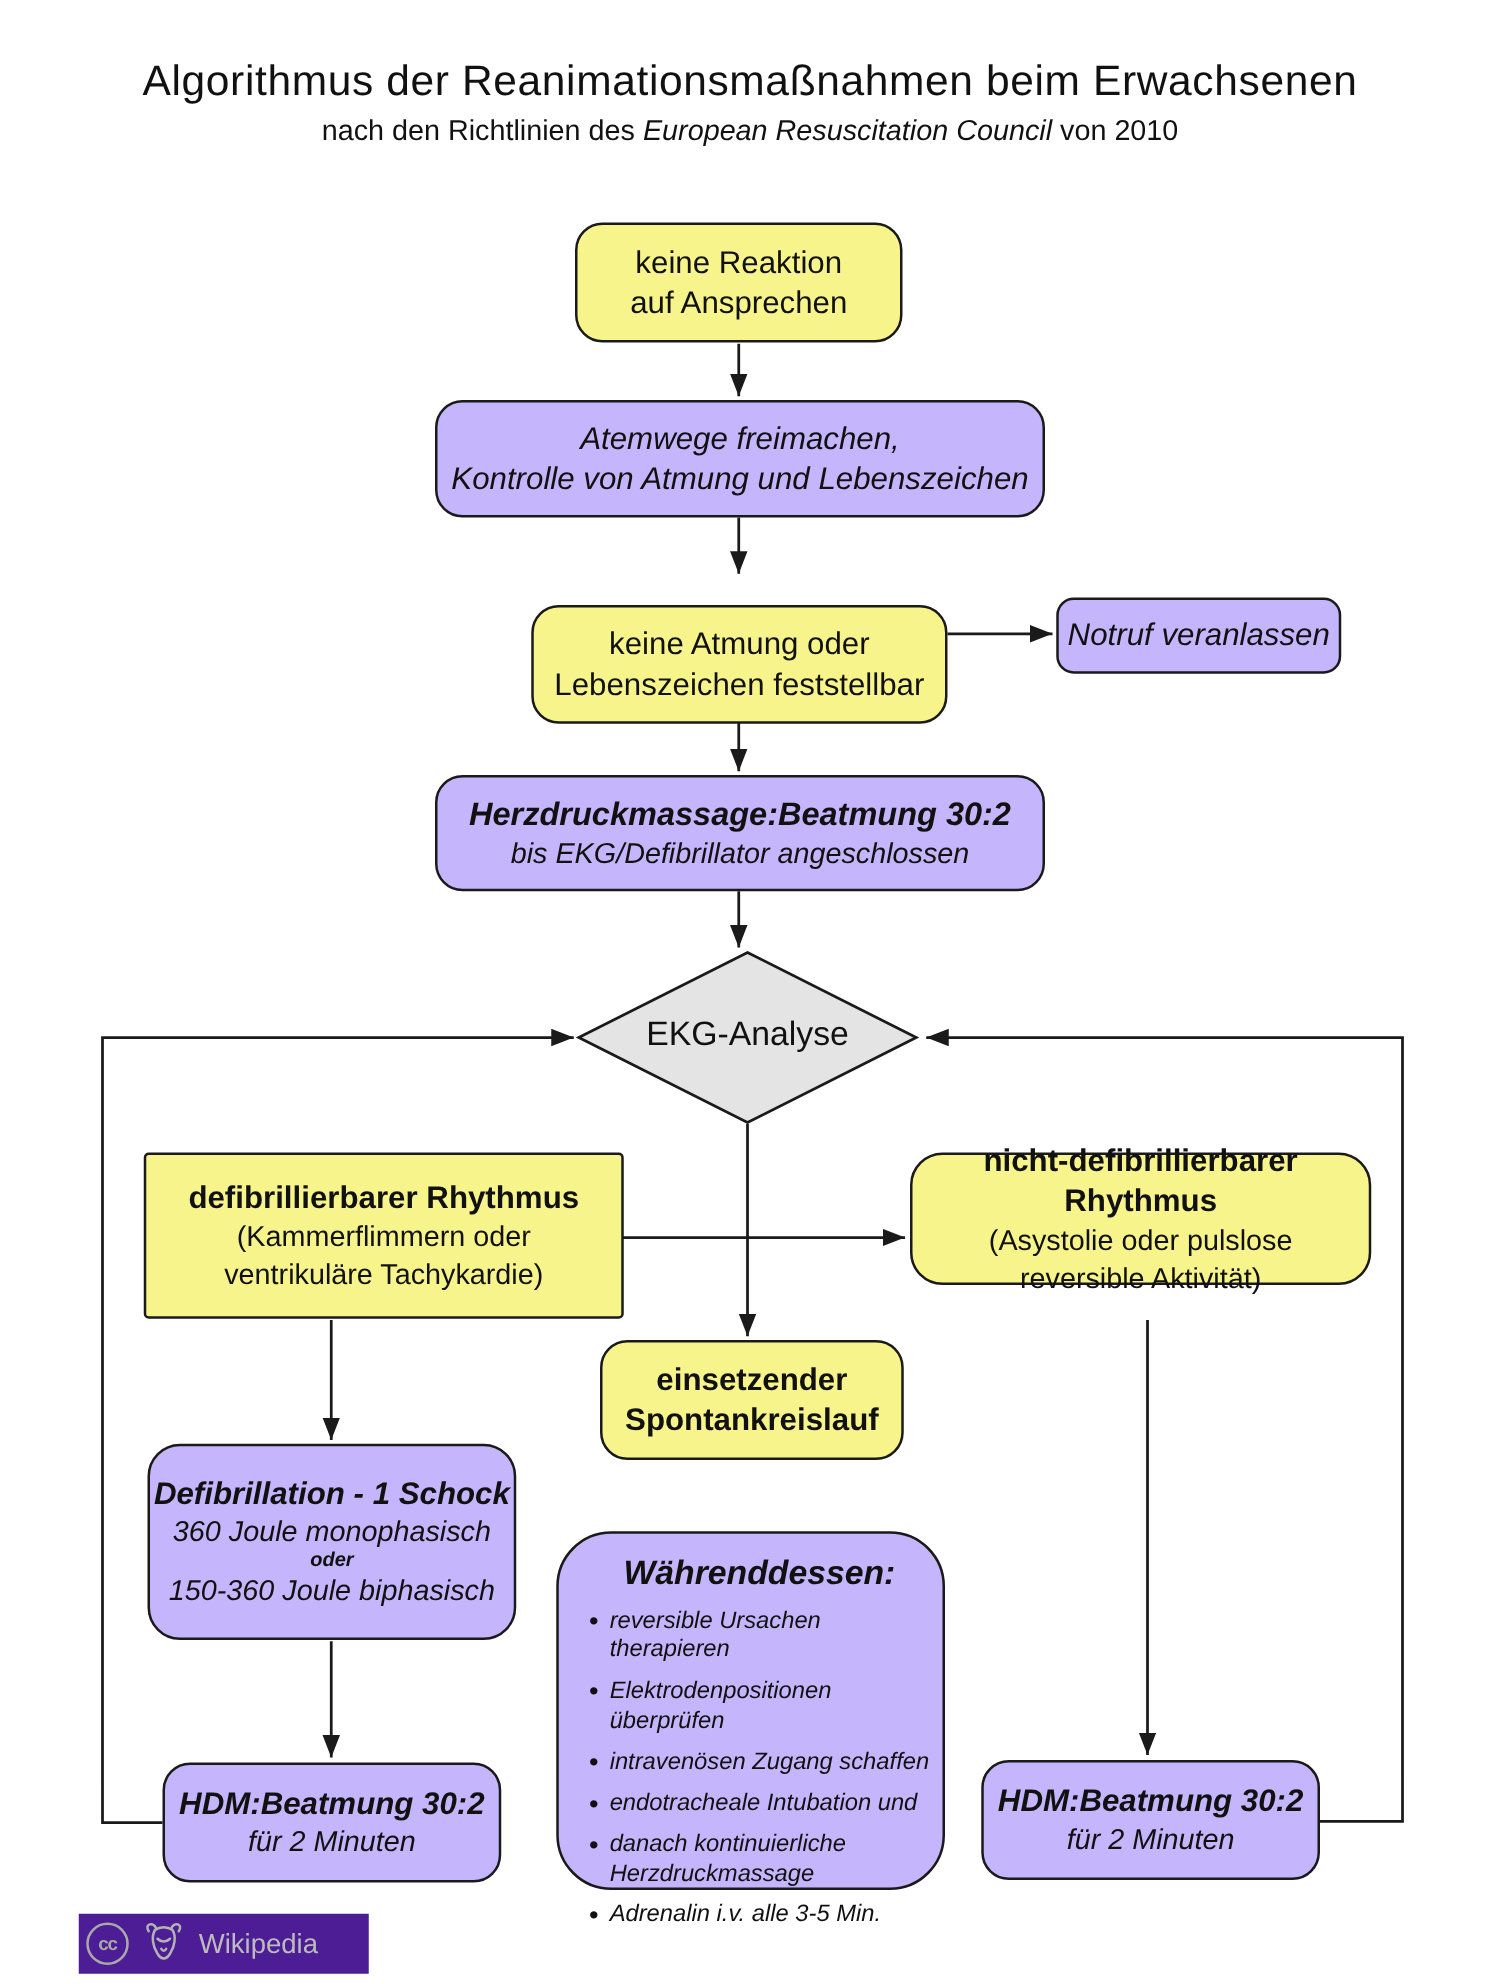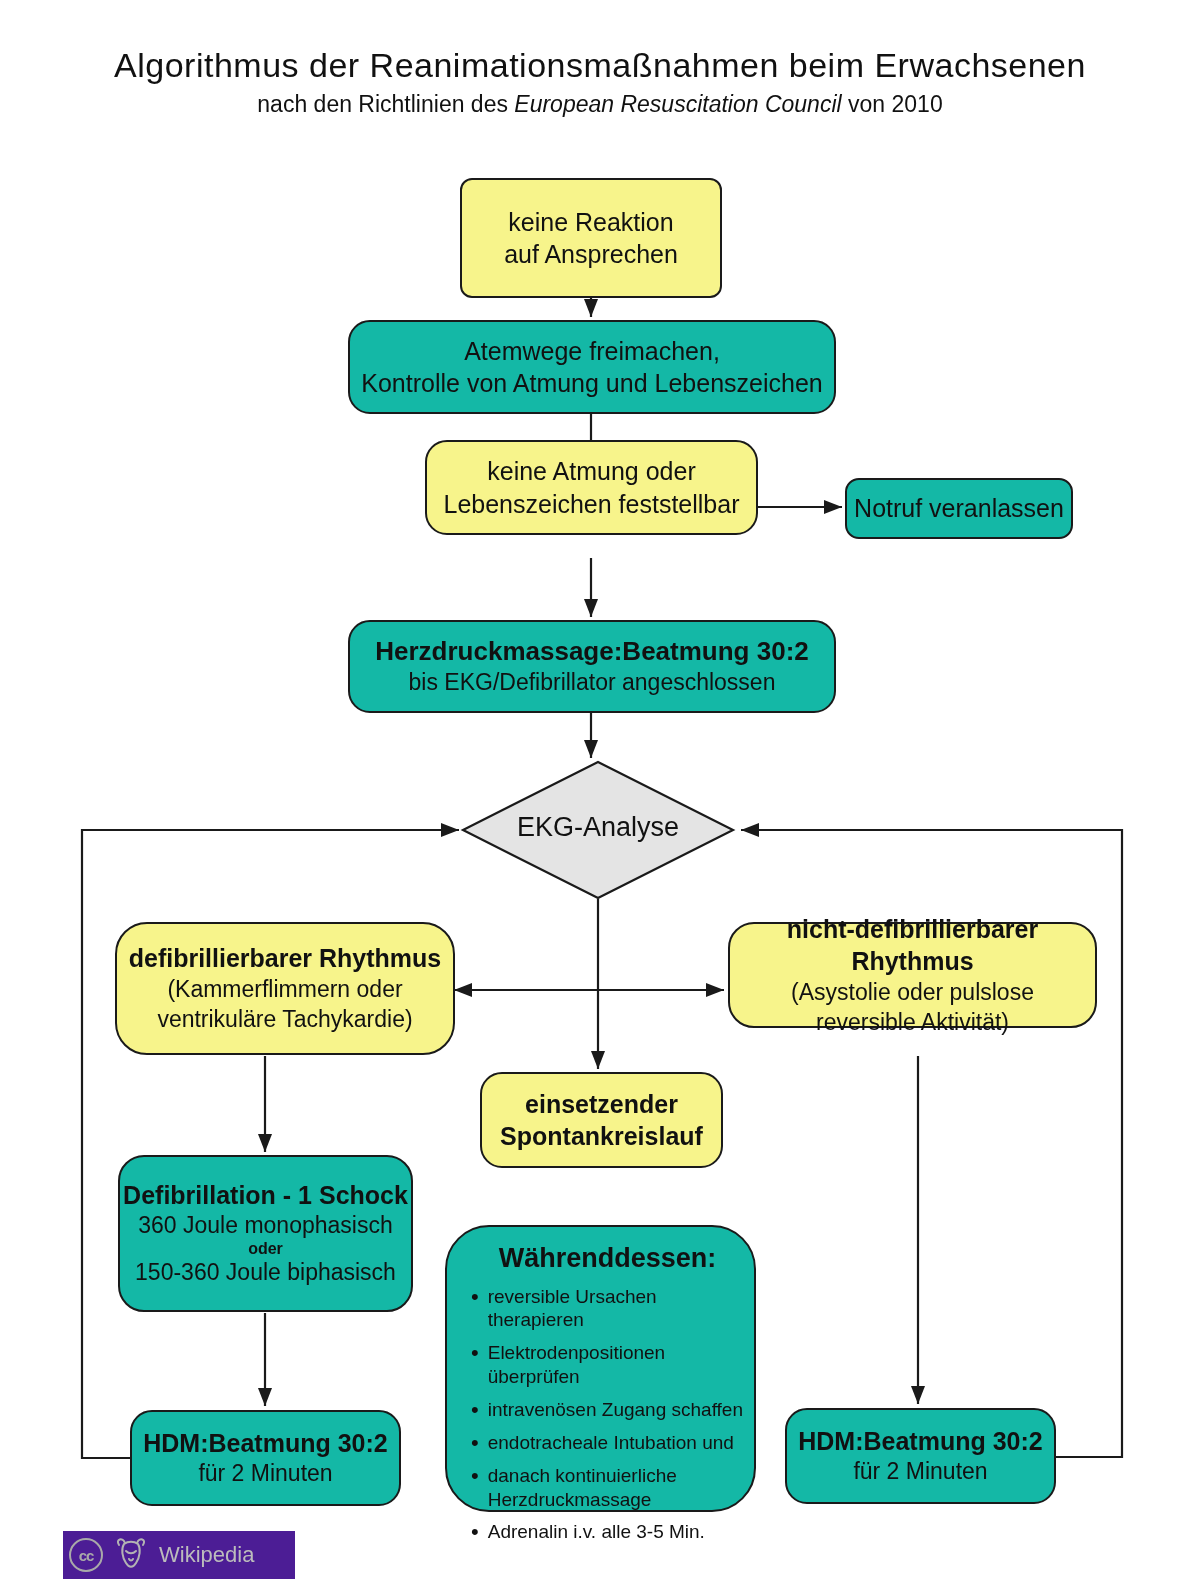--- a/index.html
+++ b/index.html
@@ -21,21 +21,21 @@
   .node{
     position:absolute;
     box-sizing:border-box;
     border:2px solid #1a1a1a;
     border-radius:22px;
     display:flex;flex-direction:column;align-items:center;justify-content:center;
     text-align:center;
     line-height:1.3;
   }
   .yellow{background:#F7F48B;}
-  .gray{background:#14b8a6;}
+  .gray{background:#c4b5fd;font-style:italic;}
   .t24{font-size:25px;}
   .t23{font-size:23px;}
   .bold{font-weight:700;}
 
   .diamond-label{
     position:absolute;left:463px;top:812px;width:270px;
     text-align:center;font-size:27px;
   }
 
   
@@ -93,47 +93,47 @@
 
       <line x1="918" y1="1056" x2="918" y2="1404" marker-end="url(#arr)"></line>
 
       <polyline points="130,1458 82,1458 82,830 459,830" marker-end="url(#arr)"></polyline>
       <polyline points="1055,1457 1122,1457 1122,830 741,830" marker-end="url(#arr)"></polyline>
 
       <polygon points="598,762 733,830 598,898 463,830" fill="#E4E4E4"></polygon>
     </g>
   </svg>
 
-  <div class="node yellow t24" style="left:460px;top:178px;width:262px;height:120px;border-radius:12px;">
+  <div class="node yellow t24" style="left:460px;top:178px;width:262px;height:96px;">
     <div>keine Reaktion</div>
     <div>auf Ansprechen</div>
   </div>
 
   <div class="node gray t24" style="left:348px;top:320px;width:488px;height:94px;">
     <div>Atemwege freimachen,</div>
     <div>Kontrolle von Atmung und Lebenszeichen</div>
   </div>
 
-  <div class="node yellow t24" style="left:425px;top:440px;width:333px;height:95px;">
+  <div class="node yellow t24" style="left:425px;top:484px;width:333px;height:95px;">
     <div>keine Atmung oder</div>
     <div>Lebenszeichen feststellbar</div>
   </div>
 
   <div class="node gray t24" style="left:845px;top:478px;width:228px;height:61px;border-radius:14px;">
     <div>Notruf veranlassen</div>
   </div>
 
   <div class="node gray" style="left:348px;top:620px;width:488px;height:93px;">
     <div class="bold" style="font-size:26px;">Herzdruckmassage:Beatmung 30:2</div>
     <div class="t23">bis EKG/Defibrillator angeschlossen</div>
   </div>
 
   <div class="diamond-label">EKG-Analyse</div>
 
-  <div class="node yellow" style="left:115px;top:922px;width:340px;height:133px;border-radius:32px;">
+  <div class="node yellow" style="left:115px;top:922px;width:384px;height:133px;border-radius:4px;">
     <div class="bold t24">defibrillierbarer Rhythmus</div>
     <div class="t23">(Kammerflimmern oder</div>
     <div class="t23">ventrikuläre Tachykardie)</div>
   </div>
 
   <div class="node yellow" style="left:728px;top:922px;width:369px;height:106px;border-radius:26px;">
     <div class="bold t24">nicht-defibrillierbarer Rhythmus</div>
     <div class="t23">(Asystolie oder pulslose</div>
     <div class="t23">reversible Aktivität)</div>
   </div>

